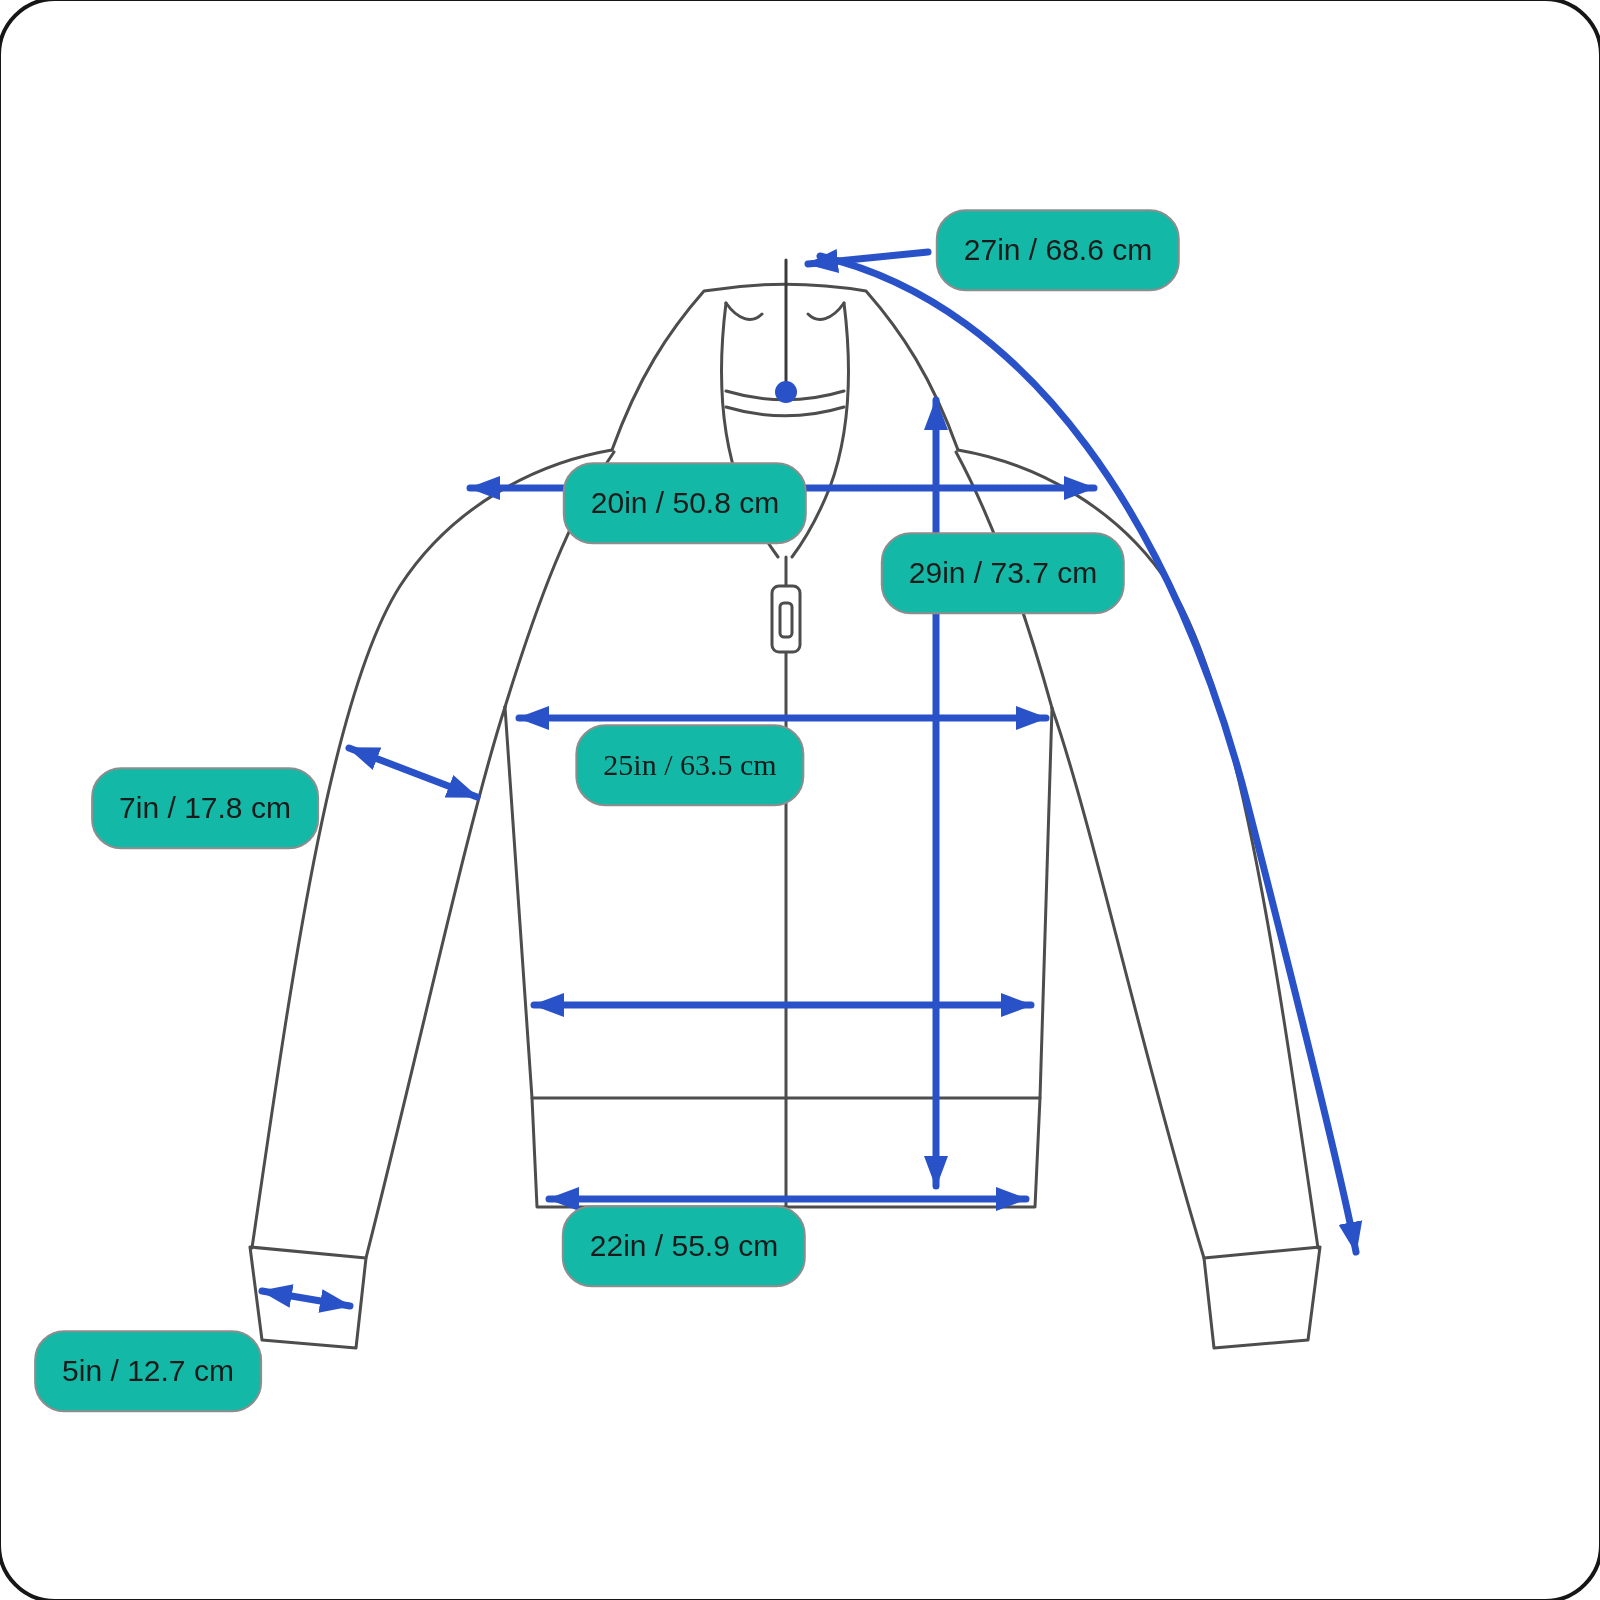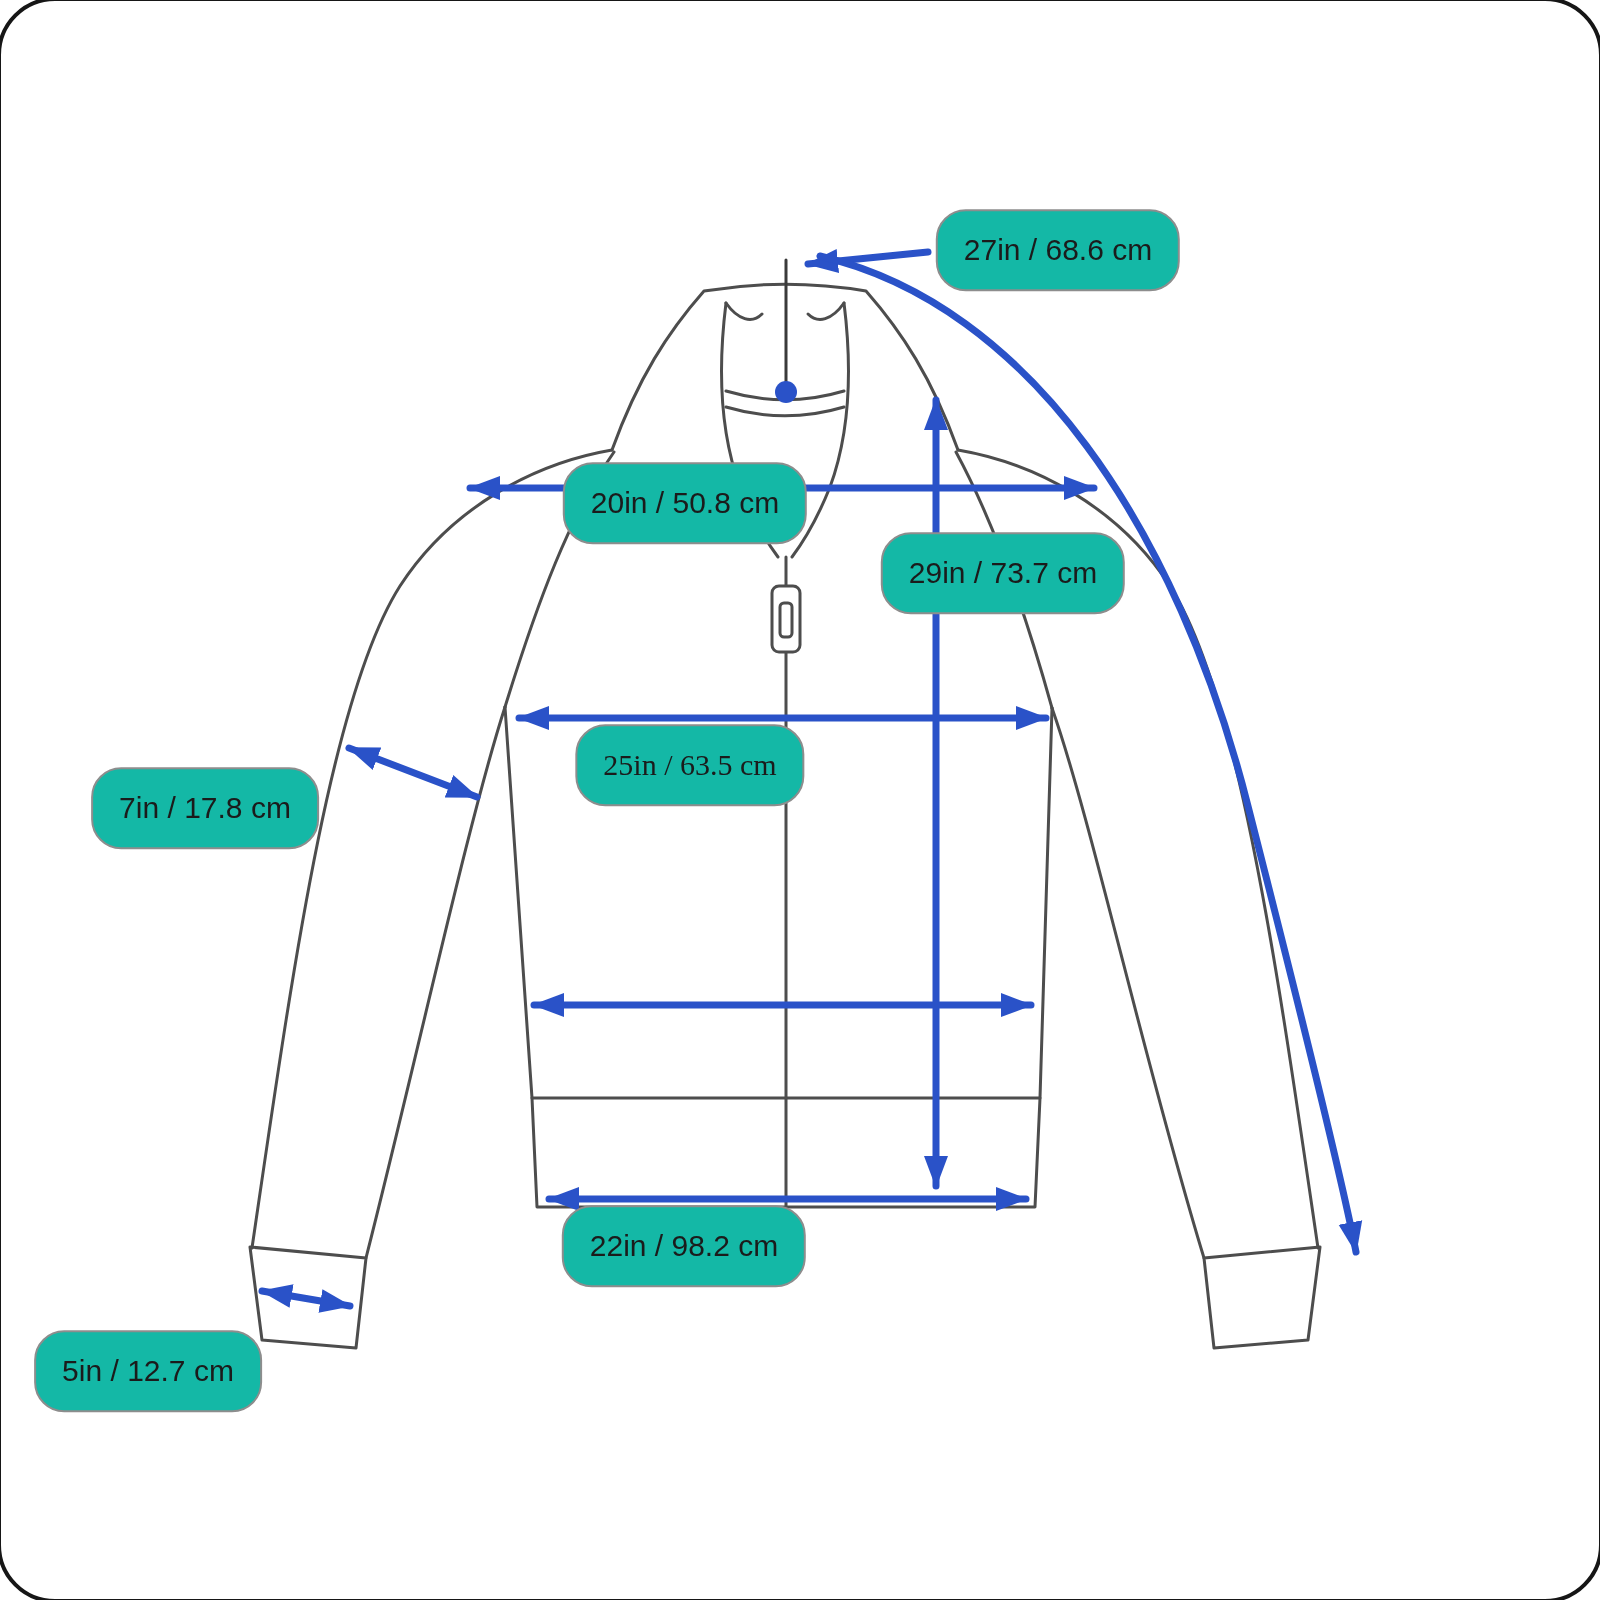--- a/index.html
+++ b/index.html
@@ -94,18 +94,18 @@
 
   <div class="pill" style="left:685px; top:503px;">20in / 50.8 cm</div>
 
   <div class="pill" style="left:1003px; top:573px;">29in / 73.7 cm</div>
 
   <div class="pill" style="left:205px; top:808px;">7in / 17.8 cm</div>
 
   <div class="pill" style="left:690px; top:765px;font-family:Liberation Serif, serif;">25in / 63.5 cm</div>
 
 
-  <div class="pill" style="left:684px; top:1246px;">22in / 98.2 cm</div>
+  <div class="pill" style="left:684px; top:1246px;">22in / 55.9 cm</div>
 
   <div class="pill" style="left:148px; top:1335px;margin-top:36px;">5in / 12.7 cm</div>
 
   <div class="frame"></div>
 </div>
 
 </body></html>

